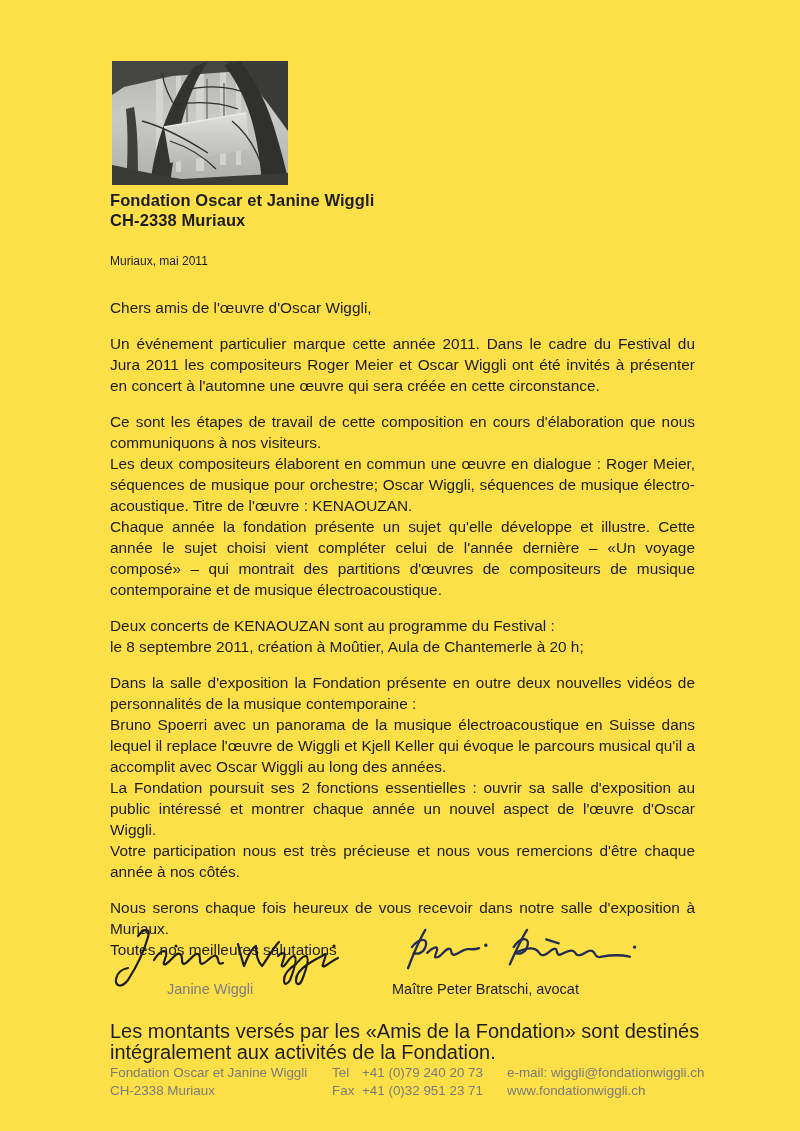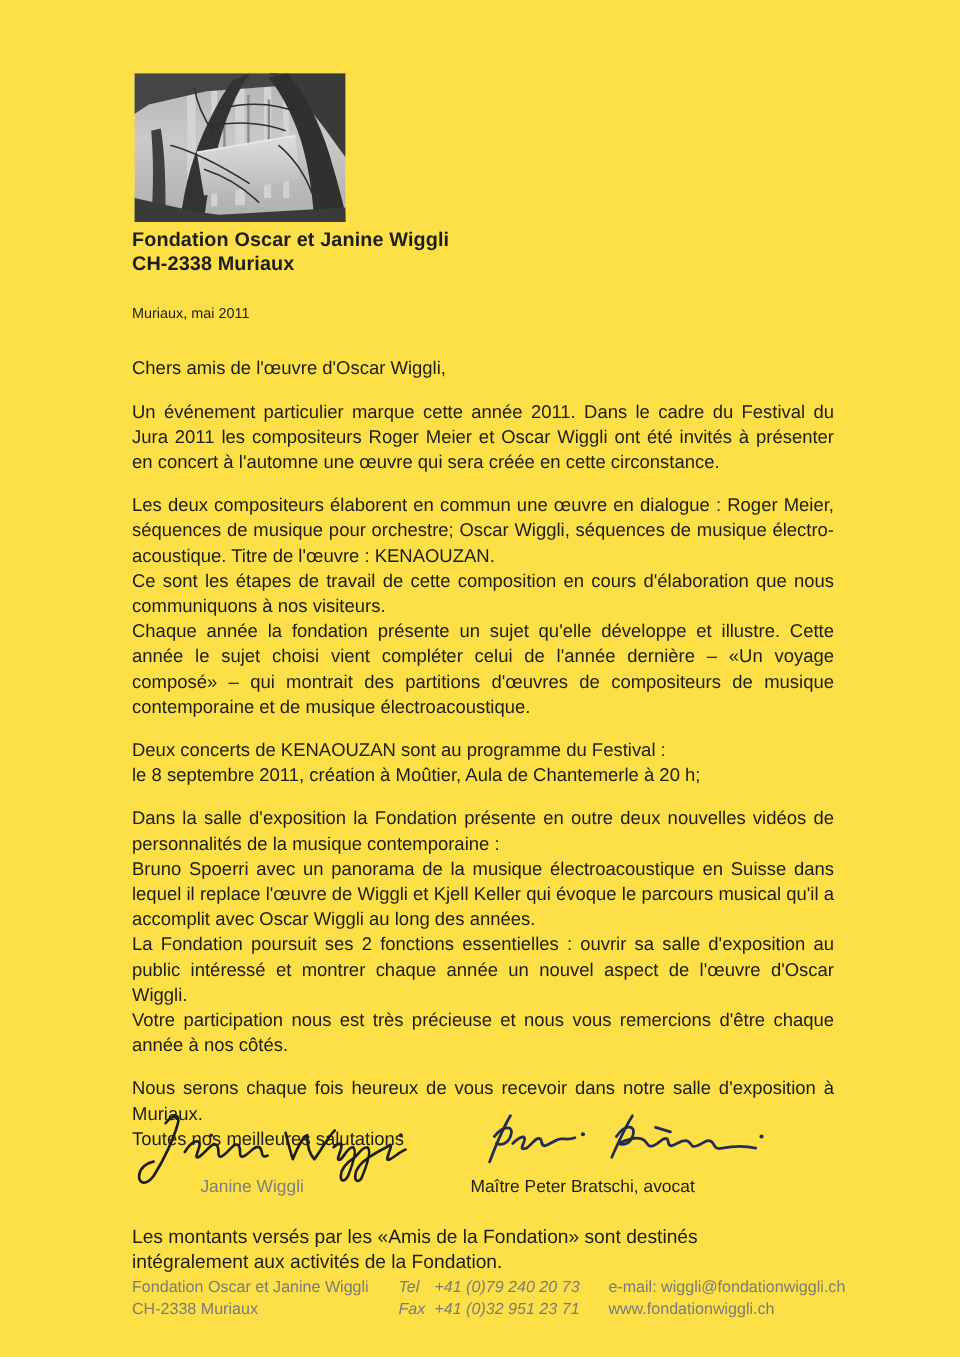--- a/index.html
+++ b/index.html
@@ -17,25 +17,25 @@
   .body-text { position:absolute; left:110px; top:297px; width:601px; font-size:15.4px; line-height:21px; }
   .block { margin:0 16px 15px 0; }
   .seg { text-align:justify; }
 
   .sig-left-svg  { position:absolute; left:110px; top:920px; width:240px; height:78px; }
   .sig-right-svg { position:absolute; left:392px; top:926px; width:250px; height:48px; }
   .sig-label { position:absolute; top:980px; font-size:14.5px; line-height:18px; }
   .sig-label.left  { left:167px; color:#7e7e7e; }
   .sig-label.right { left:392px; color:#1d1d1b; }
 
-  .note { position:absolute; left:110px; top:1021px; font-size:16px; line-height:21px; }
+  .note { position:absolute; left:110px; top:1021px; font-size:20px; line-height:21px; }
 
   .footer { position:absolute; left:110px; top:1064px; width:600px; font-size:13.4px; line-height:18px; color:#7b7b7b; display:flex; }
   .f-col1 { width:222px; }
-  .f-col2 { width:175px;font-style:italic; }
+  .f-col2 { width:175px; }
   .f-row { display:flex; }
   .f-lbl { width:30px; }
   .f-col3 { flex:1; }
 </style>
 </head>
 <body>
 
 <div class="page">
 
   <div class="photo">
@@ -91,22 +91,22 @@
   <div class="dateline">Muriaux, mai 2011</div>
 
   <div class="body-text" id="letter-body">
       <div class="block">
         <div class="seg">Chers amis de l'œuvre d'Oscar Wiggli,</div>
       </div>
       <div class="block">
         <div class="seg">Un événement particulier marque cette année 2011. Dans le cadre du Festival du Jura 2011 les compositeurs Roger Meier et Oscar Wiggli ont été invités à présenter en concert à l'automne une œuvre qui sera créée en cette circonstance.</div>
       </div>
       <div class="block">
+        <div class="seg">Ce sont les étapes de travail de cette composition en cours d'élaboration que nous communiquons à nos visiteurs.</div>
         <div class="seg">Les deux compositeurs élaborent en commun une œuvre en dialogue&nbsp;: Roger Meier, séquences de musique pour orchestre; Oscar Wiggli, séquences de musique électro-acoustique. Titre de l'œuvre&nbsp;: KENAOUZAN.</div>
-        <div class="seg">Ce sont les étapes de travail de cette composition en cours d'élaboration que nous communiquons à nos visiteurs.</div>
         <div class="seg">Chaque année la fondation présente un sujet qu'elle développe et illustre. Cette année le sujet choisi vient compléter celui de l'année dernière – «Un voyage composé» – qui montrait des partitions d'œuvres de compositeurs de musique contemporaine et de musique électroacoustique.</div>
       </div>
       <div class="block">
         <div class="seg">Deux concerts de KENAOUZAN sont au programme du Festival&nbsp;:</div>
         <div class="seg">le 8 septembre 2011, création à Moûtier, Aula de Chantemerle à 20 h;</div>
       </div>
       <div class="block">
         <div class="seg">Dans la salle d'exposition la Fondation présente en outre deux nouvelles vidéos de personnalités de la musique contemporaine&nbsp;:</div>
         <div class="seg">Bruno Spoerri avec un panorama de la musique électroacoustique en Suisse dans lequel il replace l'œuvre de Wiggli et Kjell Keller qui évoque le parcours musical qu'il a accomplit avec Oscar Wiggli au long des années.</div>
         <div class="seg">La Fondation poursuit ses 2 fonctions essentielles&nbsp;: ouvrir sa salle d'exposition au public intéressé et montrer chaque année un nouvel aspect de l'œuvre d'Oscar Wiggli.</div>

